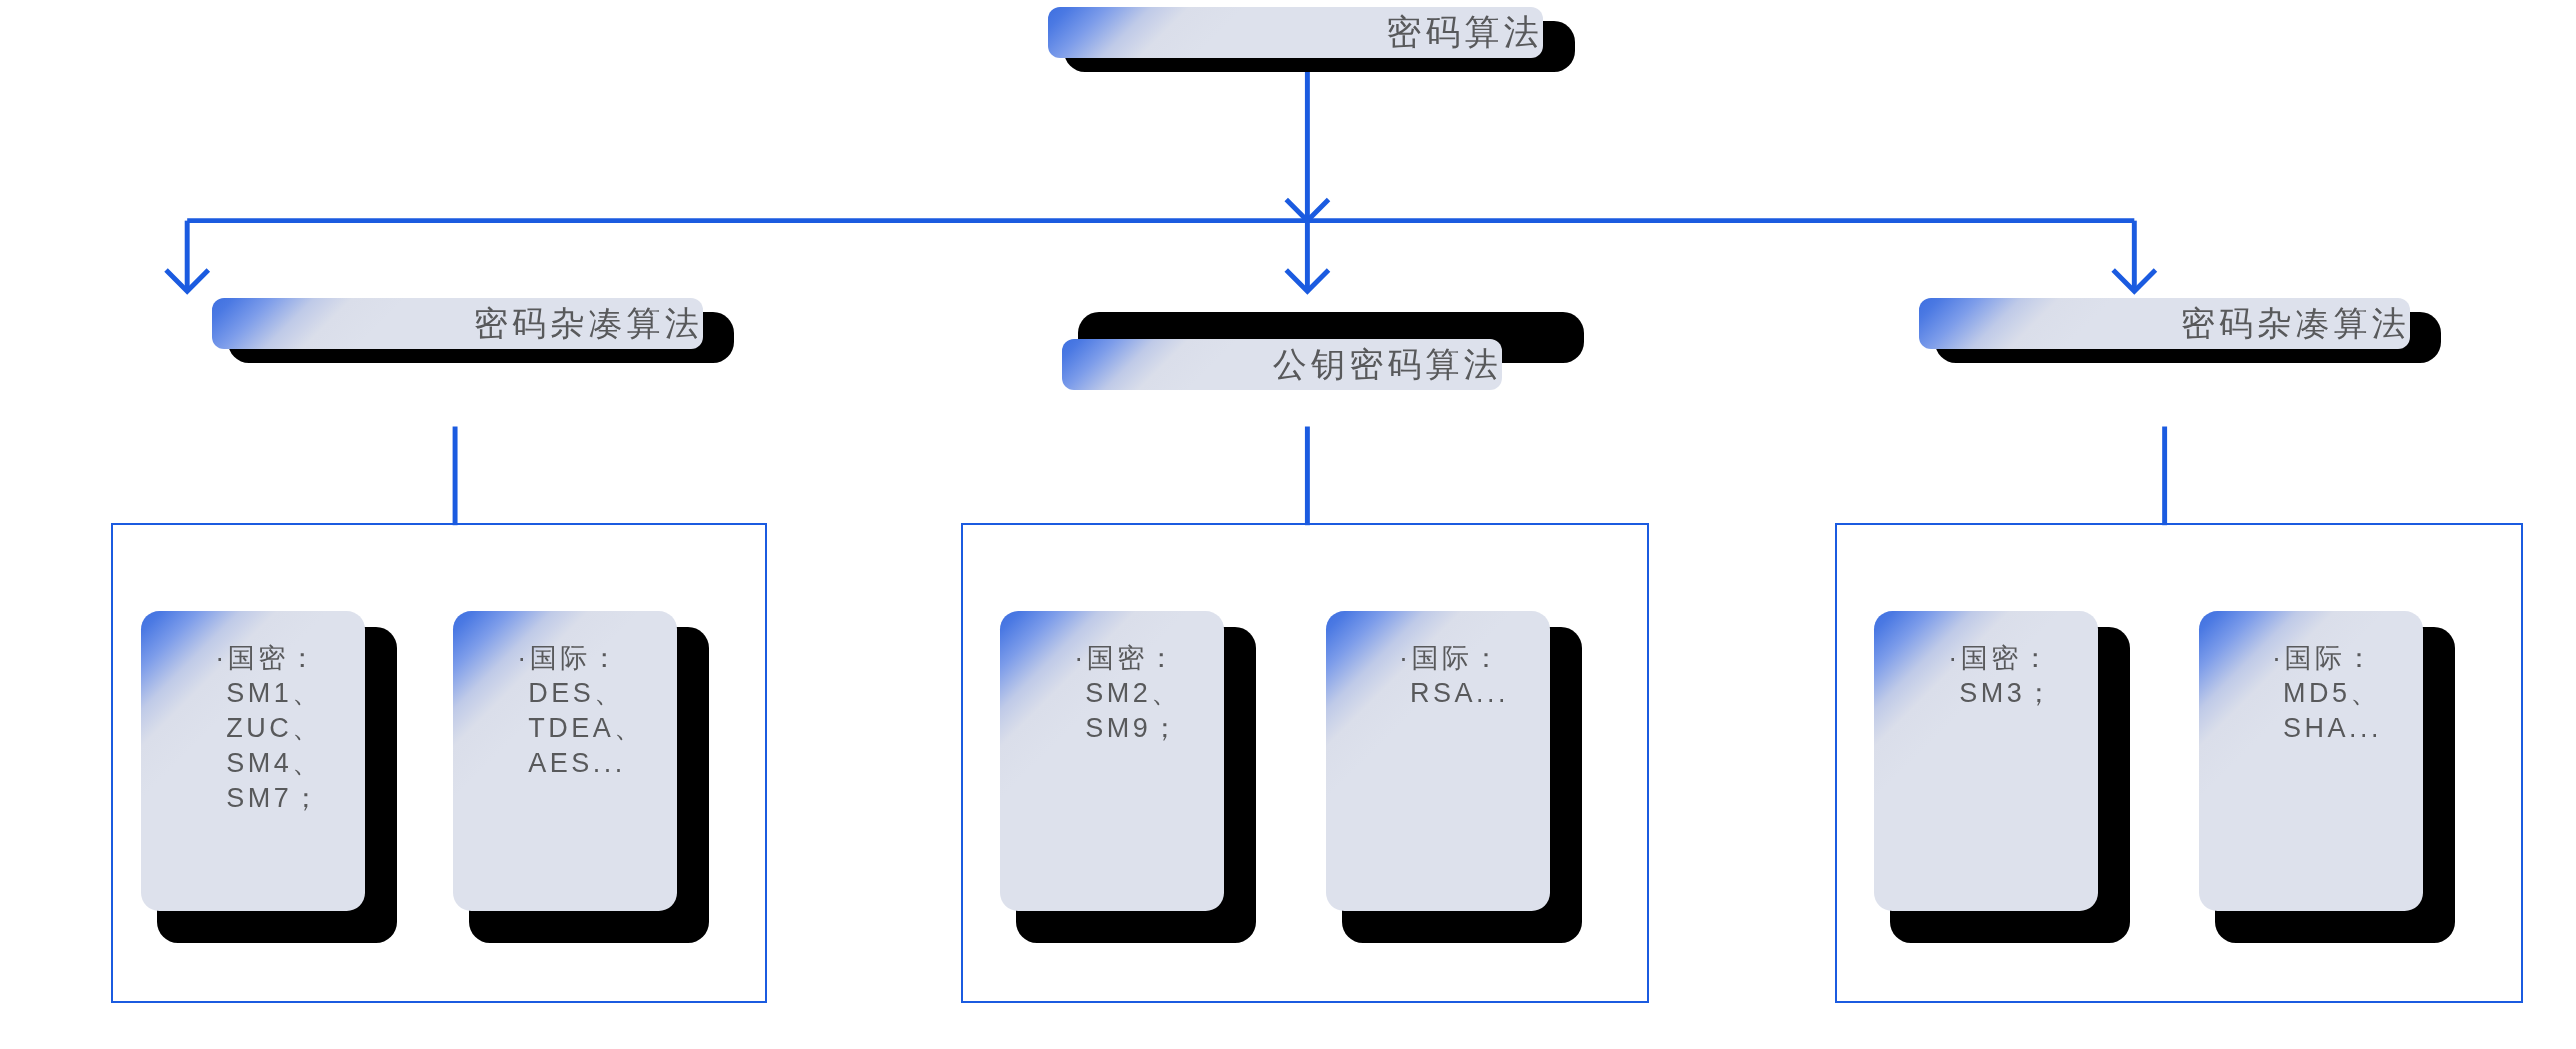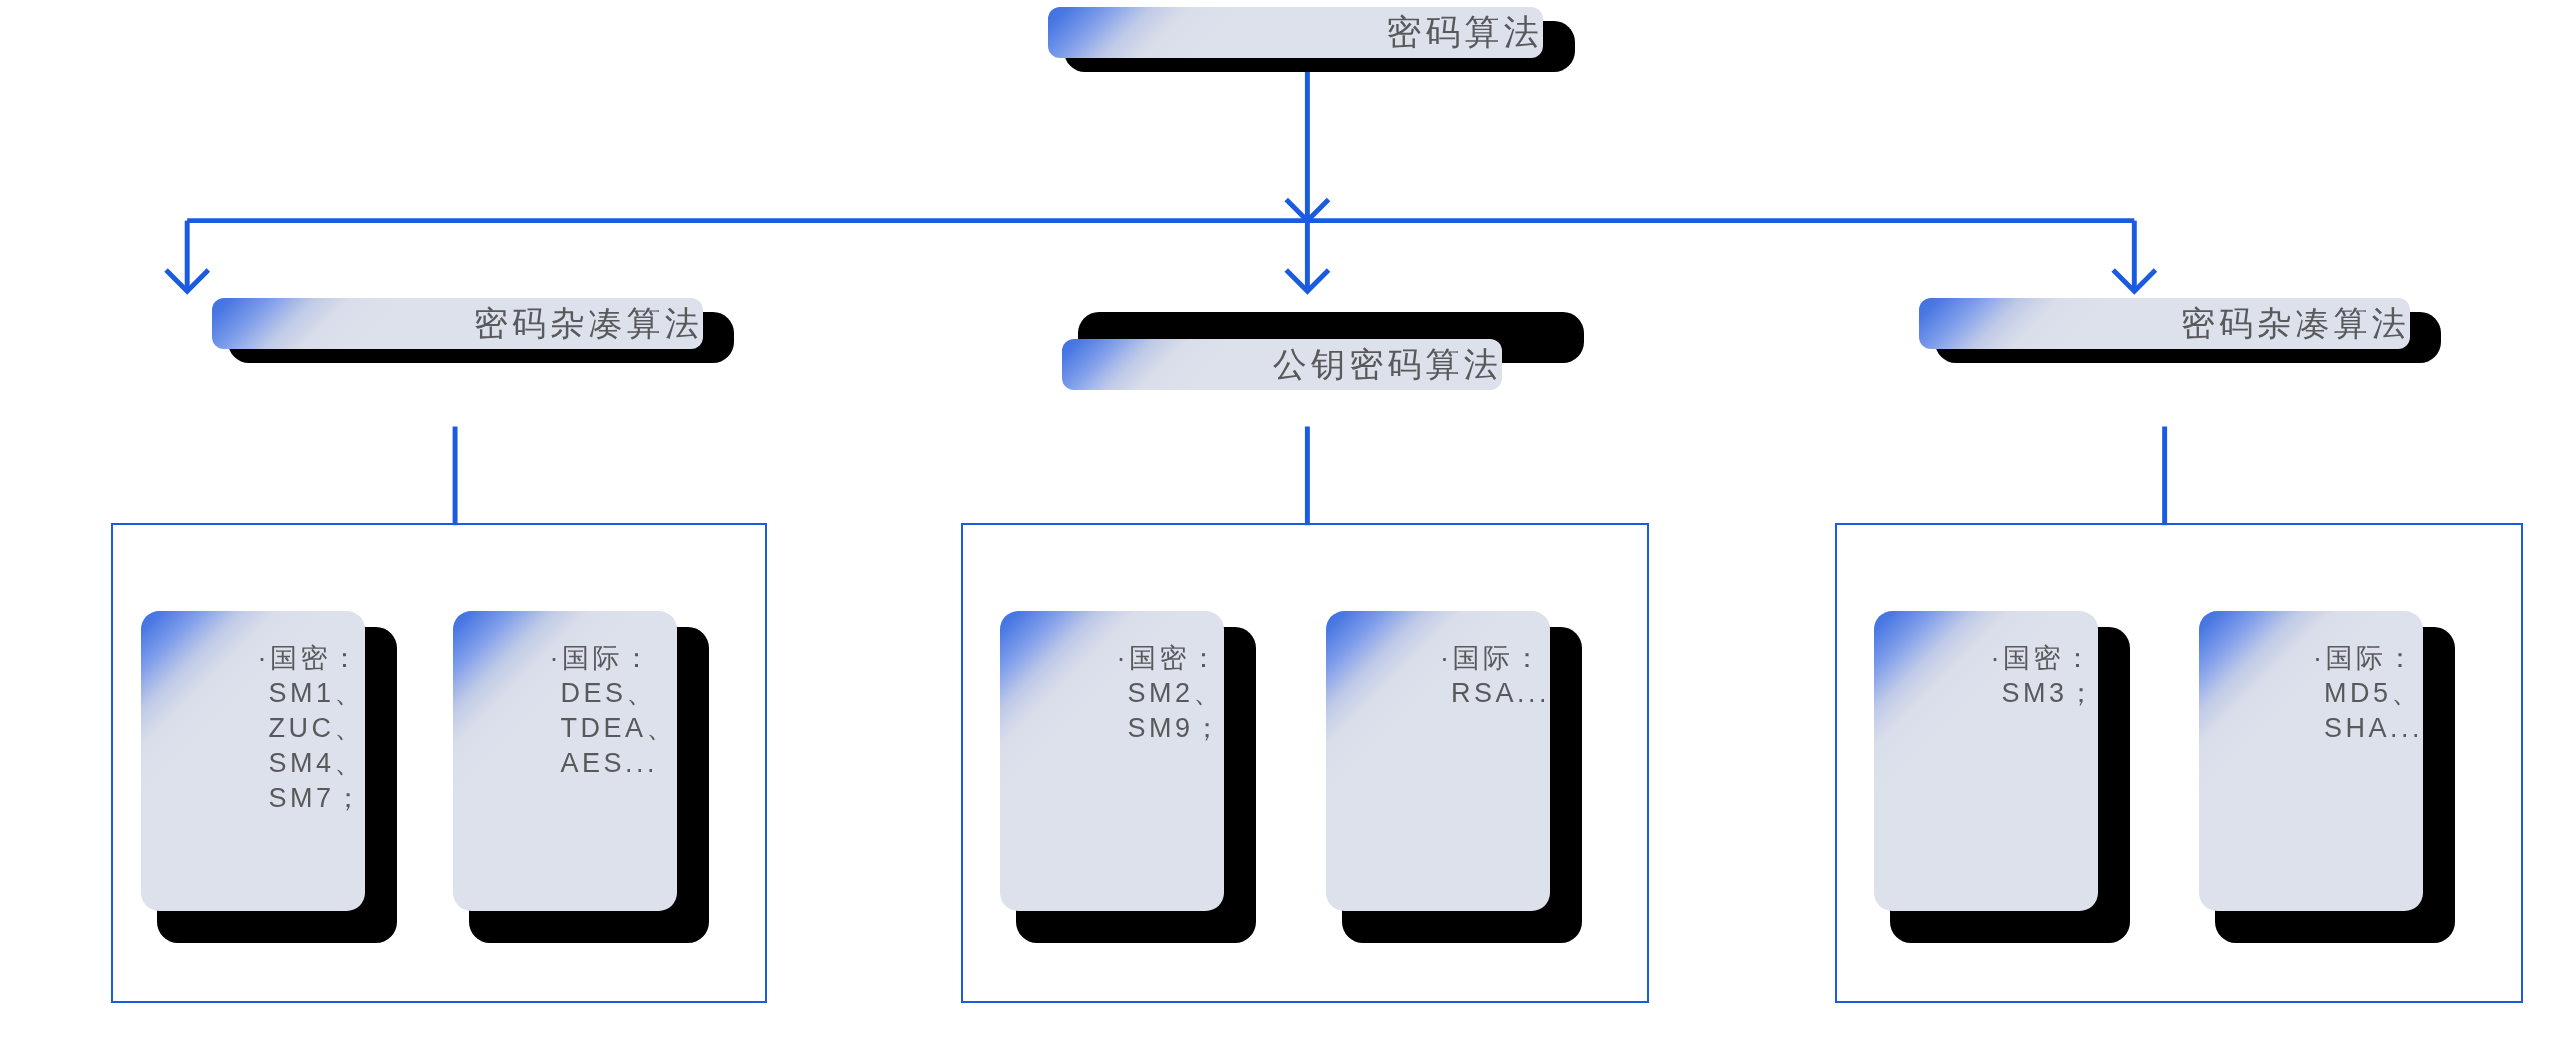--- a/index.html
+++ b/index.html
@@ -59,21 +59,21 @@
   }
   .node.root{font-size:35px;}
 
   
   .leaf{
     border-radius:18.3px;
     font-size:27px;
     line-height:1.30;
     letter-spacing:3.5px;
     align-items:flex-start;
-    justify-content:flex-end;
+    justify-content:center;
     white-space:pre;
   }
   .leaf .txt{
     padding:30px 0 0 32px;
     display:block;
   }
 </style>
 </head>
 <body>
 

